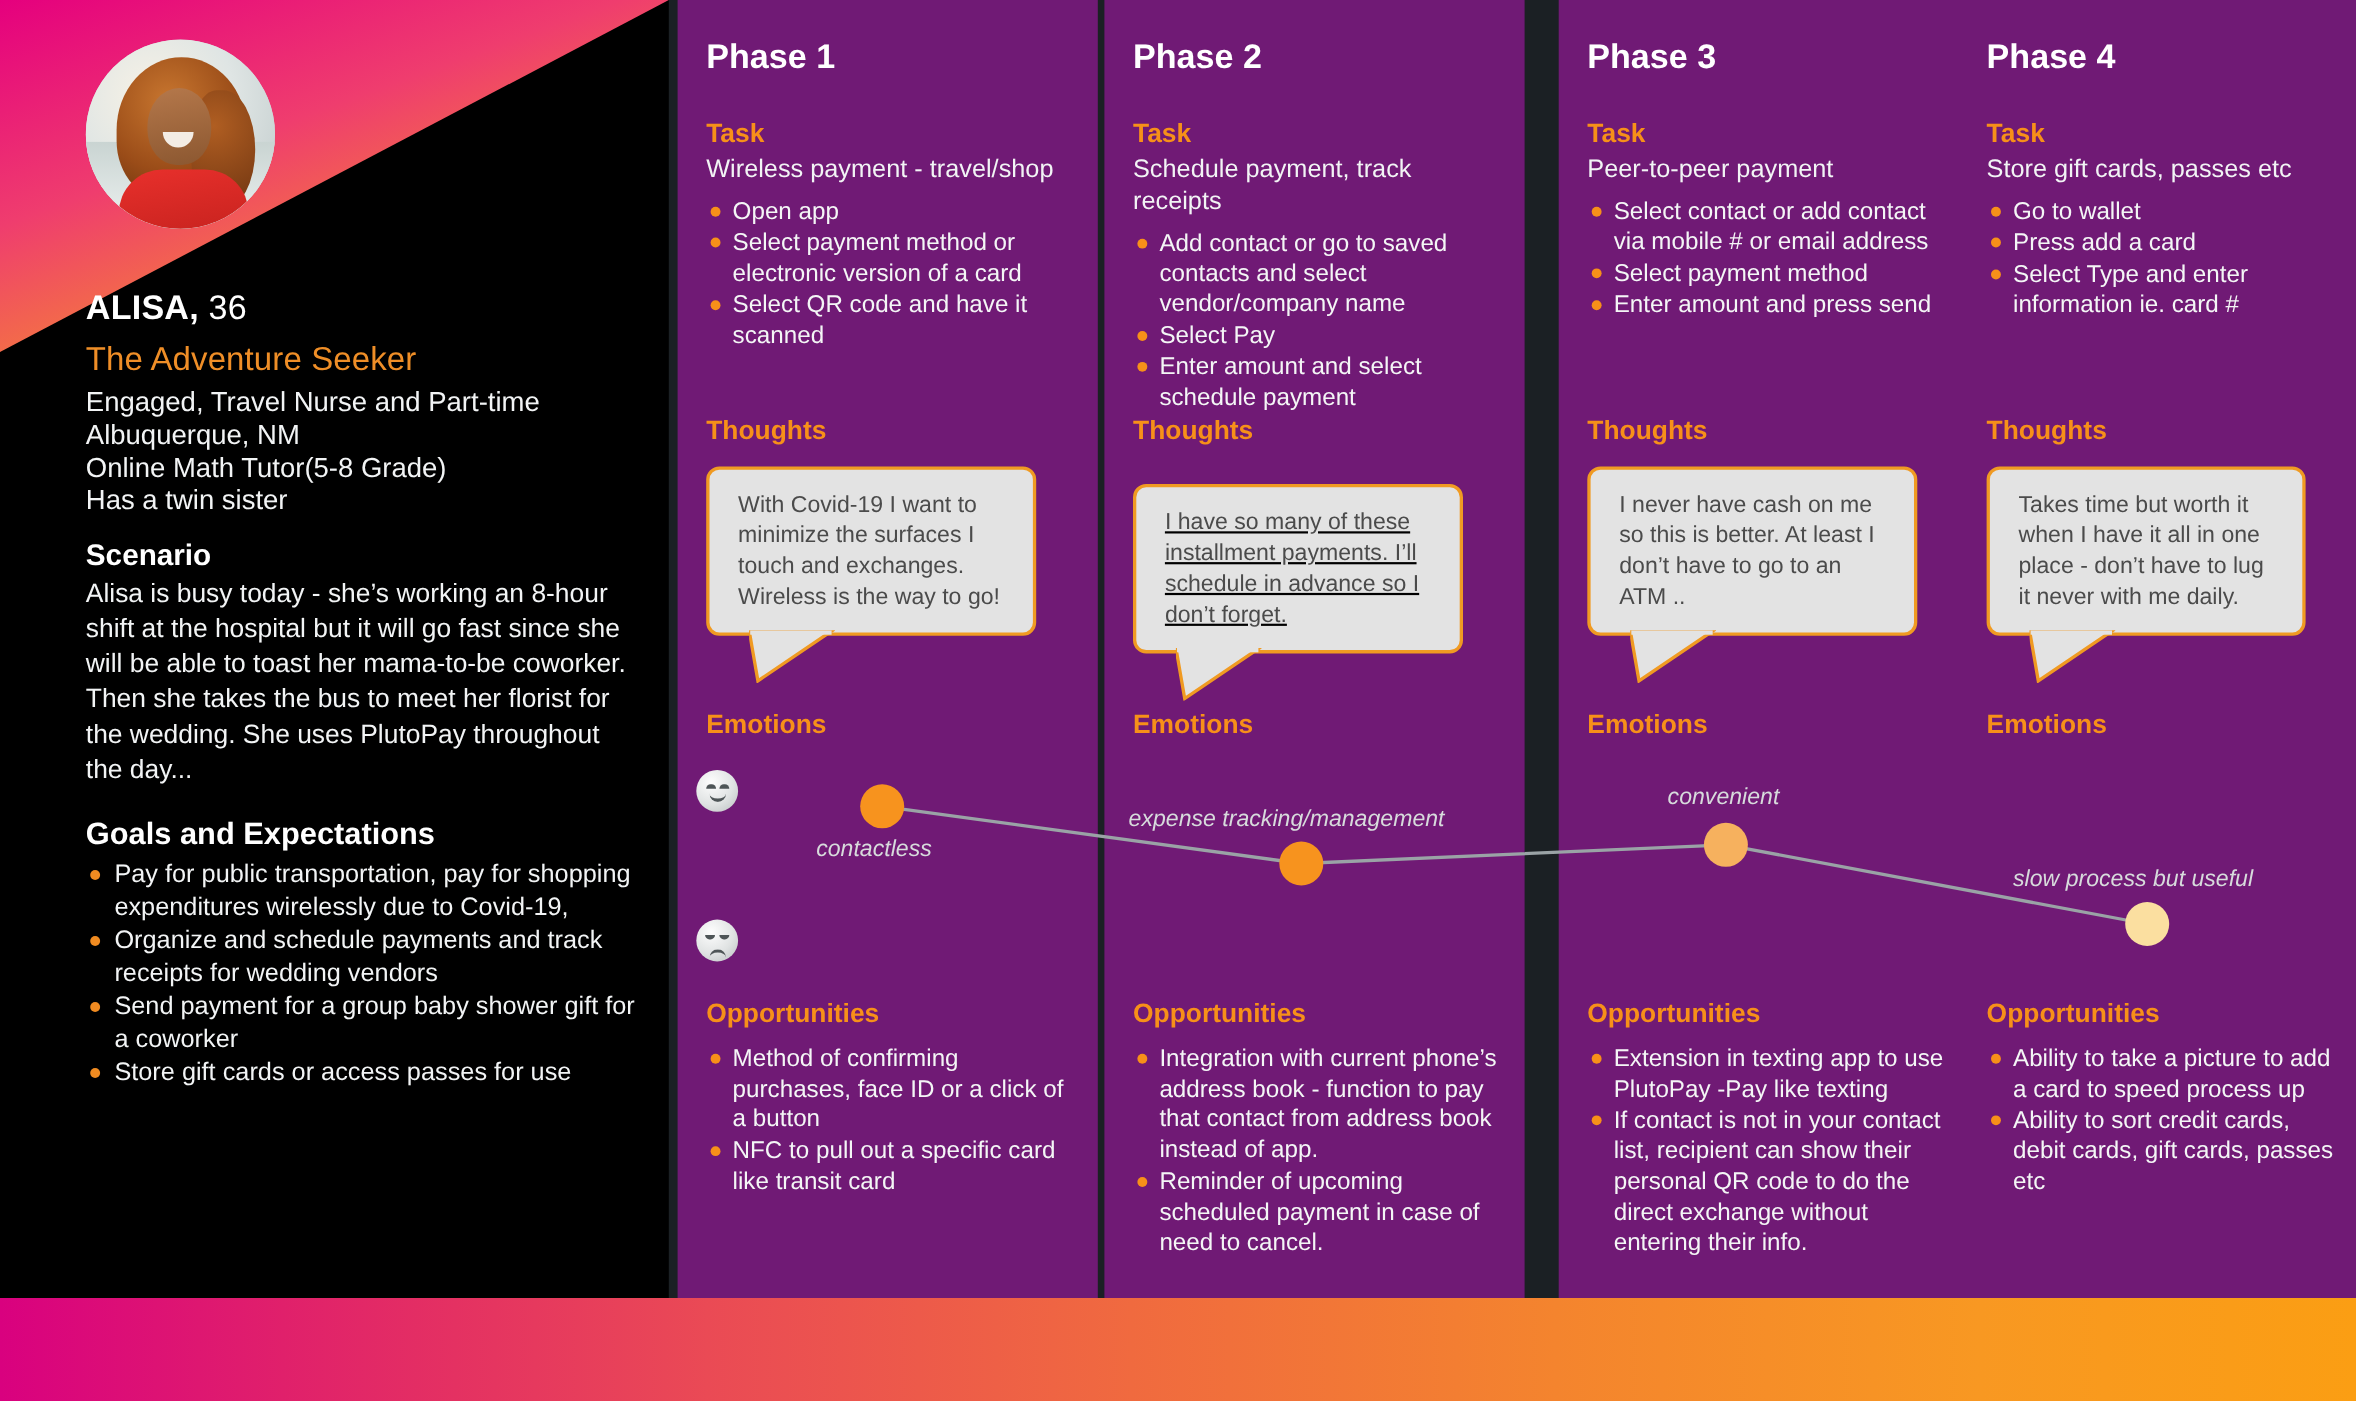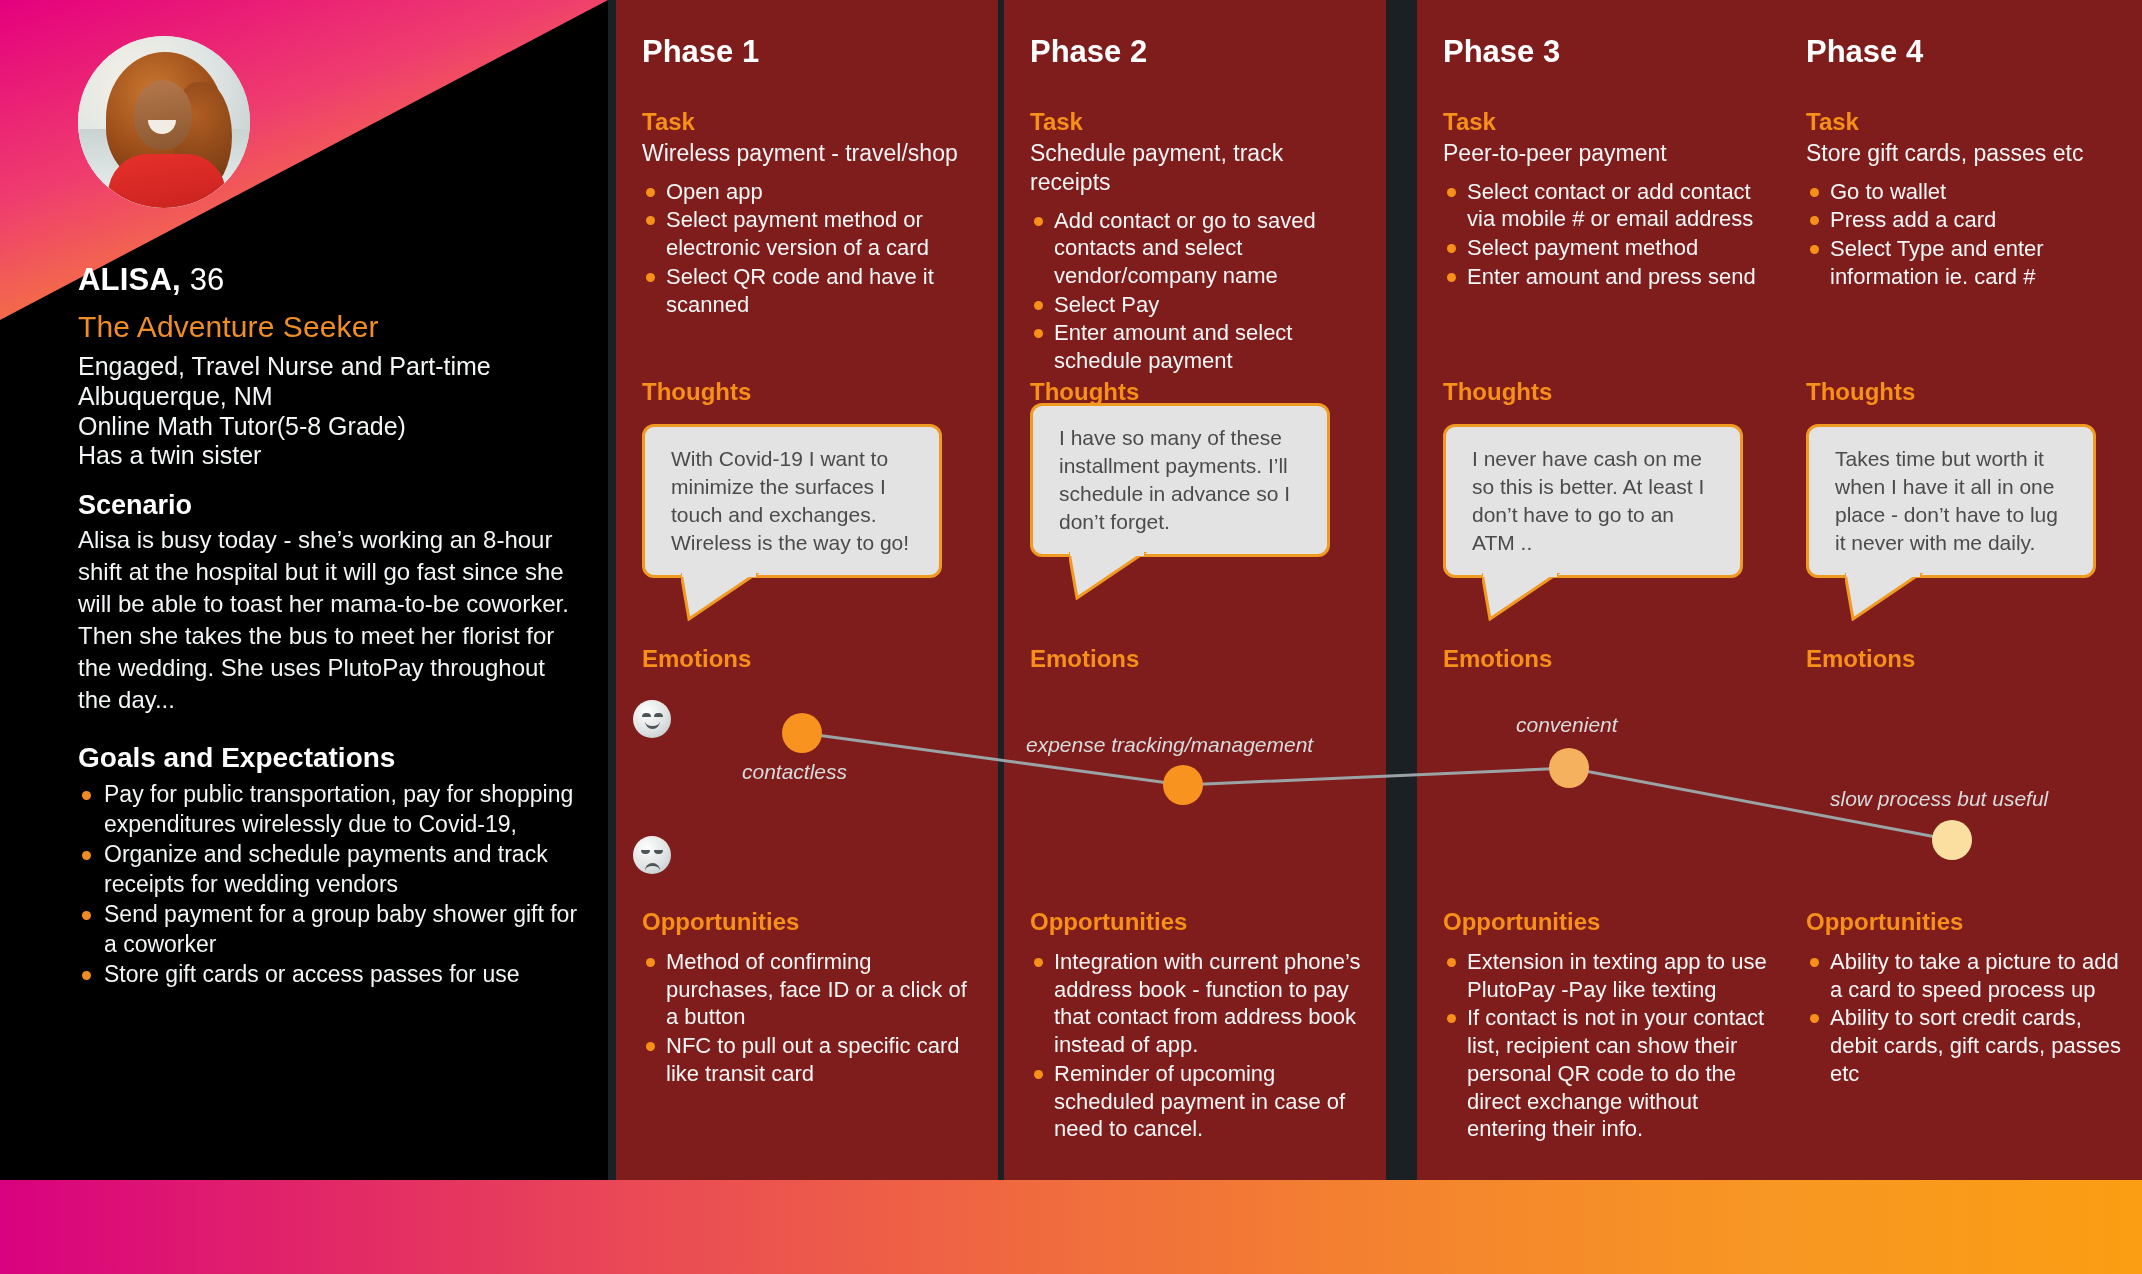--- a/index.html
+++ b/index.html
@@ -81,21 +81,21 @@
   }
   ul.bul li::before {
     content: ""; position: absolute; left: 4px; top: 11px;
     width: 9px; height: 9px; border-radius: 50%; background: #f08b21;
   }
 
   
   .board { position: absolute; left: 608px; top: 0; width: 1534px; height: 1180px; }
   .col {
     position: absolute; top: 0; height: 1180px;
-    background: #7f1d1d;
+    background: #701a75;
     padding: 34px 26px 0 26px;
   }
   .col.c0 { left: 8px;    width: 382px; }
   .col.c1 { left: 396px;  width: 382px; }
   .col.c2 { left: 809px;  width: 370px; }
   .col.c3 { left: 1172px; width: 362px; }
 
   .phase-title { font-size: 31px; font-weight: bold; color: #ffffff; margin-bottom: 38px; }
   .lbl { font-size: 24px; font-weight: bold; color: #f79019; margin-bottom: 3px; }
   .task-text { font-size: 23px; color: #f2f4f5; line-height: 1.25; margin-bottom: 10px; }
@@ -226,21 +226,21 @@
     <div class="col c1">
       <div class="phase-title">Phase 2</div>
       <div class="lbl">Task</div>
       <div class="task-text">Schedule payment, track receipts</div>
       <ul class="bul">
         <li>Add contact or go to saved contacts and select vendor/company name</li>
         <li>Select Pay</li>
         <li>Enter amount and select schedule payment</li>
       </ul>
       <div class="thoughts-lbl" style="top:378px">Thoughts</div>
-      <div class="bubble" style="left:26px; top:403px;">
+      <div class="bubble" style="left:26px; top:440px;text-decoration:underline;">
         <div class="txt">I have so many of these installment payments. I’ll schedule in advance so I don’t forget.</div>
         <div class="tail">
           <svg width="78" height="48" viewBox="0 0 78 48">
             <polygon points="0,0 76,0 8,46" fill="#e3e3e3" stroke="#f09a22" stroke-width="3"></polygon>
             <rect x="1" y="0" width="74" height="4" fill="#e3e3e3"></rect>
           </svg>
         </div>
       </div>
       <div class="emotions-lbl" style="top:645px">Emotions</div>
       <div class="opp-lbl" style="top:908px">Opportunities</div>

